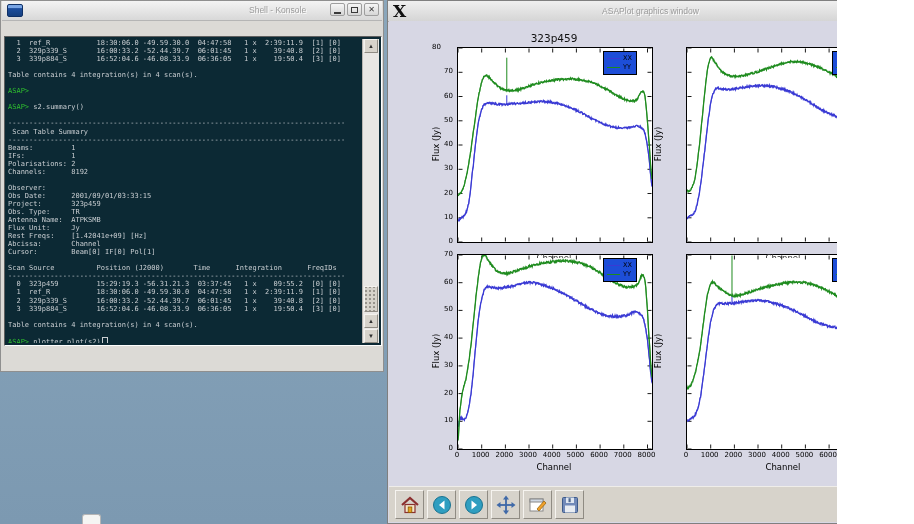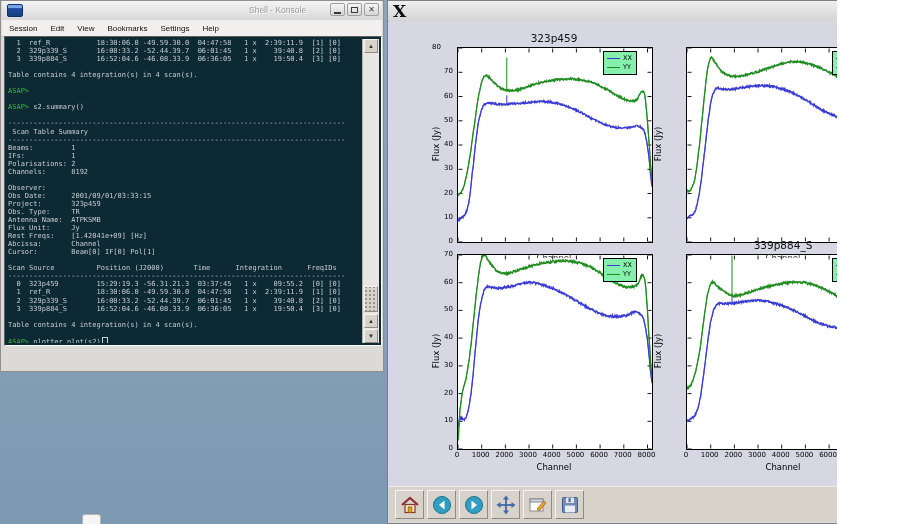--- a/index.html
+++ b/index.html
@@ -86,21 +86,21 @@
   .clipped-xlabel{position:absolute;width:194px;height:4px;overflow:hidden;text-align:center;
                   font-family:"DejaVu Sans", sans-serif;font-size:8.5px;color:#333;line-height:9px;z-index:3;}
   .ytick{position:absolute;width:24px;text-align:right;font-family:"DejaVu Sans", sans-serif;
          font-size:7px;color:#000;line-height:8px;}
   .xtick{position:absolute;width:34px;text-align:center;font-family:"DejaVu Sans", sans-serif;
          font-size:7px;color:#000;line-height:8px;}
   .axlabel{position:absolute;width:194px;text-align:center;font-family:"DejaVu Sans", sans-serif;
            font-size:8.5px;color:#000;}
   .ylab{position:absolute;width:60px;height:10px;text-align:center;transform:rotate(-90deg);
         font-family:"DejaVu Sans", sans-serif;font-size:8.5px;color:#000;z-index:6;line-height:10px;}
-  .legend{position:absolute;background:#86efac;border:1px solid #000;padding:2px 4px 2px 3px;z-index:5;}
+  .legend{position:absolute;background:#1d4ed8;border:1px solid #000;padding:2px 4px 2px 3px;z-index:5;}
   .lg-row{display:flex;align-items:center;gap:3px;height:9px;}
   .lg-line{display:inline-block;width:13px;height:0;border-top:1.6px solid #000;}
   .lg-txt{font-family:"DejaVu Sans", sans-serif;font-size:6.5px;color:#000;line-height:7px;}
   .p-toolbar{position:absolute;left:1px;right:1px;bottom:1px;height:35px;background:#d7d3cb;
              border-top:1px solid #efede9;display:flex;align-items:center;padding-left:6px;gap:3px;}
   .tool-btn{width:29px;height:29px;background:#d7d3cb;border:1px solid;
             border-color:#f6f4f0 #8f8b83 #8f8b83 #f6f4f0;box-sizing:border-box;
             display:flex;align-items:center;justify-content:center;}
   .tool-btn svg{display:block;}
 
@@ -119,42 +119,35 @@
       <span class="k-btns">
         <span class="wbtn">
             <span class="g-min"></span>
           </span>
         <span class="wbtn">
             <span class="g-max"></span>
           </span>
         <span class="wbtn">✕</span>
       </span>
     </div>
-    <div class="k-menubar" id="k-menubar">
-        <span class="menu-item">Session</span>
-        <span class="menu-item">Edit</span>
-        <span class="menu-item">View</span>
-        <span class="menu-item">Bookmarks</span>
-        <span class="menu-item">Settings</span>
-        <span class="menu-item">Help</span>
-      </div>
     <div class="k-termwrap">
       <div id="k-term"><div class="t-line"><span class="t-t">  1  ref_R           18:30:06.0 -49.59.30.0  04:47:58   1 x  2:39:11.9  [1] [0]</span></div><div class="t-line"><span class="t-t">  2  329p339_S       16:00:33.2 -52.44.39.7  06:01:45   1 x    39:40.8  [2] [0]</span></div><div class="t-line"><span class="t-t">  3  339p884_S       16:52:04.6 -46.08.33.9  06:36:05   1 x    19:50.4  [3] [0]</span></div><div class="t-line">&nbsp;</div><div class="t-line"><span class="t-t">Table contains 4 integration(s) in 4 scan(s).</span></div><div class="t-line">&nbsp;</div><div class="t-line"><span class="t-g">ASAP&gt;</span></div><div class="t-line">&nbsp;</div><div class="t-line"><span class="t-g">ASAP&gt; </span><span class="t-t">s2.summary()</span></div><div class="t-line">&nbsp;</div><div class="t-line"><span class="t-t">--------------------------------------------------------------------------------</span></div><div class="t-line"><span class="t-t"> Scan Table Summary</span></div><div class="t-line"><span class="t-t">--------------------------------------------------------------------------------</span></div><div class="t-line"><span class="t-t">Beams:         1</span></div><div class="t-line"><span class="t-t">IFs:           1</span></div><div class="t-line"><span class="t-t">Polarisations: 2</span></div><div class="t-line"><span class="t-t">Channels:      8192</span></div><div class="t-line">&nbsp;</div><div class="t-line"><span class="t-t">Observer:</span></div><div class="t-line"><span class="t-t">Obs Date:      2001/09/01/03:33:15</span></div><div class="t-line"><span class="t-t">Project:       323p459</span></div><div class="t-line"><span class="t-t">Obs. Type:     TR</span></div><div class="t-line"><span class="t-t">Antenna Name:  ATPKSMB</span></div><div class="t-line"><span class="t-t">Flux Unit:     Jy</span></div><div class="t-line"><span class="t-t">Rest Freqs:    [1.42041e+09] [Hz]</span></div><div class="t-line"><span class="t-t">Abcissa:       Channel</span></div><div class="t-line"><span class="t-t">Cursor:        Beam[0] IF[0] Pol[1]</span></div><div class="t-line">&nbsp;</div><div class="t-line"><span class="t-t">Scan Source          Position (J2000)       Time      Integration      FreqIDs</span></div><div class="t-line"><span class="t-t">--------------------------------------------------------------------------------</span></div><div class="t-line"><span class="t-t">  0  323p459         15:29:19.3 -56.31.21.3  03:37:45   1 x    09:55.2  [0] [0]</span></div><div class="t-line"><span class="t-t">  1  ref_R           18:30:06.0 -49.59.30.0  04:47:58   1 x  2:39:11.9  [1] [0]</span></div><div class="t-line"><span class="t-t">  2  329p339_S       16:00:33.2 -52.44.39.7  06:01:45   1 x    39:40.8  [2] [0]</span></div><div class="t-line"><span class="t-t">  3  339p884_S       16:52:04.6 -46.08.33.9  06:36:05   1 x    19:50.4  [3] [0]</span></div><div class="t-line">&nbsp;</div><div class="t-line"><span class="t-t">Table contains 4 integration(s) in 4 scan(s).</span></div><div class="t-line">&nbsp;</div><div class="t-line"><span class="t-g">ASAP&gt; </span><span class="t-t">plotter.plot(s2)</span><span class="t-cursor"></span></div></div>
       <div class="k-scroll">
         <div class="sb-btn sb-top">▲</div>
         <div class="sb-thumb"></div>
         <div class="sb-btn sb-b1">▲</div>
         <div class="sb-btn sb-b2">▼</div>
       </div>
     </div>
   </div>
 
   <div id="plotwin">
     <div class="p-titlebar">
       <span class="x-logo">X</span>
+      <span class="p-title">ASAPlot graphics window</span>
       <span class="p-btns">
         <span class="wbtn">
             <span class="g-min"></span>
           </span>
         <span class="wbtn">✕</span>
       </span>
     </div>
     <div id="p-canvas">
         <div class="sp-title" style="left: 68px; top: 11px;">323p459</div>
         <div class="clipped-xlabel" style="left: 68px; top: 233px;">Channel</div>
@@ -241,21 +234,20 @@
         <div class="legend" style="left: 214px; top: 237px;">
           <div class="lg-row">
             <span class="lg-line" style="border-top-color: rgb(58, 58, 212);"></span>
             <span class="lg-txt">XX</span>
           </div>
           <div class="lg-row">
             <span class="lg-line" style="border-top-color: rgb(30, 139, 30);"></span>
             <span class="lg-txt">YY</span>
           </div>
         </div>
-        <div class="sp-title" style="left: 297px; top: 218px;">339p884_S</div>
         <div class="axes" style="left: 297px; top: 233px;">
           <svg width="194" height="194">
             <path d="M0.0 193.5V189.5M0.0 0.5V4.5M23.7 193.5V189.5M23.7 0.5V4.5M47.4 193.5V189.5M47.4 0.5V4.5M71.0 193.5V189.5M71.0 0.5V4.5M94.7 193.5V189.5M94.7 0.5V4.5M118.4 193.5V189.5M118.4 0.5V4.5M142.1 193.5V189.5M142.1 0.5V4.5M165.8 193.5V189.5M165.8 0.5V4.5M189.5 193.5V189.5M189.5 0.5V4.5M0.5 194.0H4.5M193.5 194.0H189.5M0.5 166.3H4.5M193.5 166.3H189.5M0.5 138.6H4.5M193.5 138.6H189.5M0.5 110.9H4.5M193.5 110.9H189.5M0.5 83.1H4.5M193.5 83.1H189.5M0.5 55.4H4.5M193.5 55.4H189.5M0.5 27.7H4.5M193.5 27.7H189.5M0.5 0.0H4.5M193.5 0.0H189.5" stroke="#000" stroke-width="0.9" fill="none"></path>
             <polyline points="0.0,165.1 0.5,164.9 1.0,165.6 1.5,165.0 2.0,165.1 2.5,165.2 3.0,163.9 3.6,164.1 4.1,163.0 4.6,163.1 5.1,162.1 5.7,161.6 6.2,163.2 6.7,162.1 7.2,161.7 7.8,161.4 8.3,158.5 8.8,159.3 9.3,157.1 9.9,155.0 10.4,155.0 10.9,153.9 11.4,152.1 12.0,149.4 12.5,146.7 13.0,143.0 13.6,142.4 14.1,139.2 14.6,133.8 15.1,130.2 15.7,126.2 16.2,122.1 16.7,119.5 17.2,114.5 17.8,110.7 18.3,106.8 18.8,101.5 19.3,97.8 19.9,93.9 20.4,89.5 20.9,85.8 21.4,80.8 22.0,77.8 22.5,73.8 23.0,70.5 23.5,66.8 24.0,65.7 24.5,63.2 25.0,61.7 25.5,59.5 26.0,57.1 26.6,54.0 27.1,53.6 27.6,52.7 28.1,53.0 28.6,51.4 29.1,50.6 29.6,49.4 30.1,49.7 30.7,49.2 31.2,48.0 31.7,47.9 32.2,49.6 32.8,47.5 33.3,47.8 33.8,48.3 34.3,48.0 34.9,47.6 35.4,49.3 36.0,49.1 36.5,49.2 37.0,48.6 37.6,49.4 38.1,47.5 38.6,47.4 39.2,48.9 39.7,49.4 40.3,49.0 40.8,47.8 41.3,49.5 41.8,48.0 42.3,47.4 42.8,47.7 43.3,47.4 43.8,48.9 44.3,49.2 44.8,48.7 45.3,47.5 45.8,48.3 46.3,49.2 46.9,48.1 47.4,49.0 47.9,47.2 48.4,47.9 48.9,48.8 49.5,47.0 50.0,47.8 50.5,47.7 51.0,47.9 51.6,46.4 52.1,48.2 52.6,47.5 53.2,46.3 53.7,46.3 54.2,48.0 54.7,46.2 55.3,46.9 55.8,45.9 56.3,47.7 56.8,47.2 57.4,46.4 57.9,46.0 58.4,45.6 58.9,47.1 59.5,47.0 60.0,47.3 60.5,45.9 61.0,45.9 61.6,45.8 62.1,46.7 62.6,45.9 63.2,45.9 63.7,46.5 64.2,44.9 64.7,45.0 65.3,45.7 65.8,46.5 66.3,46.5 66.8,45.5 67.4,45.3 67.9,45.8 68.4,44.9 68.9,46.3 69.5,46.4 70.0,45.0 70.5,45.3 71.0,44.3 71.6,44.6 72.1,44.8 72.6,45.8 73.1,44.9 73.7,44.7 74.2,46.0 74.7,45.1 75.3,46.0 75.8,46.6 76.3,45.5 76.8,45.6 77.4,46.9 77.9,45.4 78.4,45.3 78.9,46.5 79.5,45.5 80.0,45.5 80.5,45.7 81.0,45.7 81.6,45.9 82.1,46.6 82.6,47.4 83.1,47.2 83.7,47.4 84.2,47.0 84.7,47.6 85.3,48.4 85.8,47.8 86.3,49.1 86.8,47.3 87.4,47.8 87.9,49.0 88.4,47.6 88.9,47.9 89.5,50.0 90.0,48.5 90.5,48.0 91.0,49.1 91.6,50.2 92.1,49.9 92.6,50.9 93.1,48.7 93.7,49.7 94.2,49.5 94.7,50.7 95.3,49.7 95.8,52.0 96.3,50.2 96.8,52.3 97.4,51.6 97.9,52.1 98.4,51.8 98.9,51.5 99.5,51.9 100.0,51.7 100.5,51.9 101.0,52.3 101.6,52.1 102.1,53.4 102.6,54.1 103.1,54.7 103.7,54.5 104.2,54.5 104.7,54.0 105.3,55.8 105.8,55.8 106.3,54.7 106.8,56.3 107.4,54.7 107.9,55.5 108.4,55.6 108.9,57.5 109.5,57.3 110.0,56.5 110.5,56.3 111.0,57.7 111.6,58.2 112.1,58.3 112.6,58.4 113.1,59.0 113.7,59.5 114.2,59.2 114.7,58.7 115.3,59.3 115.8,60.0 116.3,59.4 116.8,61.4 117.4,60.3 117.9,62.4 118.4,60.3 118.9,62.0 119.5,62.3 120.0,61.3 120.5,62.4 121.0,63.4 121.6,62.7 122.1,62.9 122.6,64.5 123.1,64.1 123.7,63.8 124.2,63.7 124.7,65.3 125.2,64.8 125.8,64.8 126.3,66.4 126.8,64.5 127.4,66.5 127.9,65.4 128.4,67.4 128.9,66.5 129.5,67.5 130.0,68.0 130.5,67.0 131.0,68.1 131.6,68.3 132.1,68.7 132.6,68.9 133.1,69.5 133.7,68.1 134.2,67.8 134.7,67.8 135.2,70.1 135.8,69.1 136.3,68.5 136.8,70.1 137.4,70.2 137.9,69.5 138.4,69.9 138.9,69.6 139.5,70.4 140.0,70.5 140.5,72.1 141.0,71.1 141.6,71.7 142.1,71.8 142.6,70.9 143.1,72.3 143.7,71.5 144.2,72.4 144.7,72.5 145.2,71.6 145.8,72.7 146.3,72.4 146.8,71.2 147.4,71.3 147.9,71.1 148.4,73.3 148.9,72.8 149.5,73.3 150.0,72.0 150.5,71.4 151.0,73.0 151.6,72.6 152.1,71.6 152.6,73.2 153.1,73.1 153.7,71.6 154.2,71.6 154.7,71.9 155.2,71.4 155.8,73.6 156.3,72.4 156.8,72.2 157.4,71.4 157.9,72.2 158.4,72.4 158.9,71.1 159.5,72.4 160.0,72.2 160.5,71.6 161.0,72.3 161.5,73.0 162.1,72.2 162.6,71.6 163.1,72.7 163.6,71.2 164.1,71.8 164.6,70.6 165.1,71.8 165.6,71.4 166.1,71.0 166.6,69.4 167.1,70.0 167.6,69.7 168.1,70.7 168.7,69.3 169.2,69.5 169.8,69.5 170.3,67.8 170.8,67.3 171.4,67.5 171.9,69.0 172.4,68.6 173.0,66.2 173.5,68.3 174.1,66.0 174.6,66.2 175.1,66.6 175.6,66.5 176.2,67.3 176.7,66.3 177.2,66.2 177.7,66.2 178.3,66.1 178.8,65.4 179.3,67.0 179.8,67.5 180.4,66.5 180.9,67.6 181.4,66.4 182.0,67.7 182.5,68.0 183.0,68.6 183.5,68.9 184.0,71.7 184.5,72.0 185.1,74.1 185.6,76.9 186.1,78.9 186.6,79.8 187.1,84.3 187.6,87.6 188.1,89.8 188.6,94.5 189.1,99.2 189.6,103.2 190.1,106.5 190.6,111.4 191.2,114.3 191.8,115.3 192.3,118.4 192.9,120.4 193.4,120.8 194.0,121.1" fill="none" stroke="#3a3ad4" stroke-width="1.25"></polyline>
             <polyline points="0.0,167.0 0.5,166.7 1.0,165.3 1.5,166.4 2.0,165.6 2.5,164.1 3.0,163.9 3.6,163.5 4.1,164.4 4.6,163.9 5.1,162.4 5.7,163.2 6.2,162.3 6.7,162.3 7.2,160.1 7.8,161.2 8.3,160.0 8.8,159.2 9.3,157.1 9.9,156.3 10.4,154.0 10.9,152.3 11.4,150.8 12.0,148.9 12.5,145.8 13.0,143.6 13.6,141.0 14.1,136.8 14.6,134.2 15.1,131.5 15.7,126.2 16.2,122.6 16.7,119.9 17.2,115.1 17.8,110.8 18.3,106.8 18.8,102.8 19.3,97.7 19.9,93.6 20.4,89.6 20.9,85.2 21.4,81.6 22.0,79.1 22.5,74.8 23.0,71.5 23.5,67.3 24.0,64.7 24.5,62.5 25.0,61.5 25.5,58.9 26.0,57.7 26.6,54.5 27.1,55.0 27.6,53.6 28.1,53.1 28.6,50.3 29.1,50.7 29.6,50.1 30.1,49.9 30.7,49.3 31.2,47.6 31.7,48.0 32.2,49.1 32.8,48.9 33.3,48.9 33.8,47.4 34.3,48.8 34.9,48.1 35.4,48.1 36.0,48.8 36.5,48.8 37.0,48.1 37.6,48.1 38.1,48.8 38.6,47.7 39.2,49.0 39.7,49.4 40.3,48.2 40.8,47.3 41.3,49.5 41.8,48.1 42.3,48.8 42.8,48.3 43.3,47.7 43.8,48.8 44.3,48.6 44.8,49.5 45.3,48.3 45.8,48.5 46.3,48.3 46.9,46.9 47.4,46.7 47.9,48.4 48.4,47.2 48.9,46.6 49.5,47.6 50.0,47.8 50.5,48.6 51.0,48.5 51.6,48.1 52.1,48.5 52.6,47.6 53.2,46.5 53.7,46.8 54.2,47.2 54.7,47.1 55.3,46.3 55.8,47.5 56.3,47.1 56.8,45.6 57.4,46.3 57.9,47.4 58.4,46.8 58.9,47.3 59.5,45.3 60.0,46.6 60.5,44.9 61.0,45.6 61.6,45.0 62.1,44.8 62.6,45.5 63.2,45.0 63.7,46.3 64.2,46.6 64.7,45.0 65.3,44.8 65.8,44.4 66.3,46.2 66.8,44.5 67.4,45.8 67.9,44.9 68.4,45.2 68.9,46.0 69.5,45.1 70.0,45.0 70.5,44.4 71.0,45.4 71.6,45.6 72.1,44.4 72.6,44.8 73.1,46.0 73.7,46.3 74.2,46.1 74.7,45.9 75.3,45.7 75.8,45.3 76.3,46.5 76.8,46.0 77.4,45.5 77.9,46.9 78.4,46.6 78.9,45.8 79.5,46.9 80.0,45.4 80.5,45.5 81.0,46.6 81.6,47.8 82.1,45.7 82.6,47.9 83.1,46.3 83.7,46.6 84.2,46.9 84.7,48.7 85.3,46.9 85.8,47.9 86.3,47.9 86.8,49.1 87.4,48.2 87.9,47.8 88.4,48.1 88.9,47.8 89.5,47.8 90.0,47.8 90.5,49.2 91.0,48.0 91.6,50.3 92.1,49.5 92.6,49.6 93.1,50.9 93.7,50.9 94.2,49.8 94.7,49.6 95.3,51.0 95.8,50.9 96.3,52.2 96.8,50.4 97.4,51.4 97.9,50.4 98.4,52.8 98.9,53.1 99.5,53.2 100.0,52.2 100.5,53.7 101.0,54.0 101.6,52.1 102.1,54.2 102.6,53.9 103.1,52.8 103.7,54.0 104.2,53.5 104.7,54.7 105.3,55.8 105.8,55.4 106.3,55.1 106.8,55.5 107.4,54.9 107.9,55.3 108.4,55.3 108.9,56.3 109.5,56.9 110.0,57.5 110.5,56.8 111.0,58.2 111.6,58.4 112.1,58.9 112.6,59.3 113.1,57.6 113.7,60.2 114.2,58.5 114.7,58.8 115.3,60.6 115.8,60.0 116.3,60.7 116.8,59.5 117.4,61.7 117.9,62.5 118.4,62.6 118.9,62.1 119.5,61.4 120.0,63.2 120.5,62.4 121.0,62.4 121.6,63.4 122.1,63.7 122.6,63.2 123.1,63.3 123.7,64.5 124.2,64.1 124.7,63.8 125.2,64.7 125.8,64.5 126.3,65.3 126.8,66.6 127.4,67.2 127.9,67.4 128.4,66.4 128.9,65.6 129.5,67.4 130.0,66.8 130.5,67.1 131.0,66.7 131.6,68.5 132.1,68.2 132.6,68.4 133.1,67.3 133.7,69.7 134.2,68.9 134.7,68.0 135.2,70.2 135.8,68.7 136.3,68.6 136.8,70.7 137.4,69.5 137.9,69.6 138.4,69.1 138.9,69.1 139.5,70.2 140.0,69.4 140.5,70.3 141.0,70.7 141.6,70.8 142.1,71.0 142.6,70.2 143.1,70.4 143.7,71.9 144.2,72.1 144.7,71.4 145.2,71.1 145.8,72.7 146.3,73.0 146.8,72.1 147.4,71.3 147.9,72.5 148.4,72.5 148.9,72.4 149.5,73.7 150.0,73.7 150.5,71.9 151.0,73.2 151.6,72.3 152.1,73.5 152.6,72.7 153.1,72.5 153.7,73.2 154.2,72.3 154.7,72.8 155.2,73.0 155.8,73.8 156.3,73.3 156.8,73.7 157.4,71.9 157.9,71.5 158.4,72.6 158.9,73.5 159.5,72.9 160.0,71.7 160.5,73.3 161.0,71.3 161.5,71.6 162.1,71.7 162.6,72.8 163.1,71.5 163.6,72.5 164.1,70.4 164.6,71.1 165.1,70.2 165.6,71.1 166.1,70.3 166.6,69.4 167.1,70.0 167.6,70.3 168.1,69.2 168.7,69.4 169.2,70.0 169.8,69.6 170.3,69.2 170.8,69.2 171.4,68.5 171.9,67.7 172.4,66.9 173.0,67.6 173.5,67.0 174.1,66.5 174.6,66.1 175.1,66.1 175.6,67.8 176.2,65.4 176.7,66.0 177.2,67.5 177.7,65.1 178.3,67.0 178.8,66.7 179.3,65.9 179.8,66.5 180.4,66.3 180.9,66.8 181.4,67.8 182.0,67.3 182.5,68.0 183.0,68.7 183.5,68.9 184.0,70.3 184.5,72.5 185.1,73.3 185.6,76.7 186.1,78.9 186.6,80.1 187.1,82.8 187.6,85.4 188.1,90.4 188.6,95.0 189.1,99.9 189.6,102.8 190.1,107.3 190.6,110.6 191.2,112.8 191.8,115.5 192.3,117.1 192.9,119.5 193.4,120.0 194.0,121.3" fill="none" stroke="#3a3ad4" stroke-width="0.8"></polyline>
             <line x1="44.9951171875" x2="44.9951171875" y1="48.1304761904762" y2="40.18571428571429" stroke="#3a3ad4" stroke-width="1"></line>
             <polyline points="0.0,132.3 0.5,133.4 1.0,131.6 1.5,133.2 2.0,132.0 2.5,131.3 3.0,130.4 3.6,131.3 4.1,130.6 4.6,128.9 5.1,126.8 5.7,126.8 6.2,124.4 6.7,122.9 7.2,120.9 7.8,119.6 8.3,117.9 8.8,116.9 9.3,113.5 9.9,110.0 10.4,108.3 10.9,104.6 11.4,103.8 12.0,99.2 12.5,96.6 13.0,94.6 13.5,90.6 14.0,87.2 14.5,82.8 15.1,78.9 15.6,73.8 16.1,69.4 16.6,67.5 17.1,62.9 17.6,58.0 18.1,55.4 18.6,52.2 19.1,48.5 19.6,44.4 20.1,40.6 20.6,38.5 21.1,37.5 21.7,34.8 22.2,32.8 22.7,31.2 23.2,29.5 23.7,28.9 24.3,27.3 24.8,28.1 25.4,26.2 26.0,28.1 26.5,27.0 27.1,26.8 27.6,28.6 28.1,28.3 28.7,30.1 29.2,30.7 29.8,30.6 30.3,30.7 30.8,31.3 31.4,33.1 31.9,31.6 32.4,32.2 32.9,34.4 33.4,34.9 34.0,34.3 34.5,33.8 35.0,35.6 35.5,35.5 36.1,35.4 36.6,35.7 37.1,36.3 37.7,37.0 38.2,37.0 38.8,36.6 39.3,38.4 39.8,38.2 40.4,38.9 40.9,38.4 41.4,39.5 42.0,40.1 42.5,40.4 43.0,39.8 43.5,40.3 44.1,40.5 44.6,40.8 45.1,39.6 45.7,41.4 46.2,41.8 46.7,41.7 47.2,40.8 47.7,41.6 48.2,39.6 48.7,41.4 49.2,40.8 49.7,39.6 50.2,41.5 50.7,40.6 51.3,39.8 51.8,40.2 52.3,40.7 52.8,39.5 53.3,41.1 53.8,38.9 54.3,39.6 54.9,39.4 55.4,39.2 55.9,40.0 56.4,39.6 57.0,39.3 57.5,39.2 58.0,37.5 58.5,38.7 59.1,37.4 59.6,37.4 60.1,38.5 60.7,38.9 61.2,36.7 61.7,37.6 62.2,36.2 62.8,37.2 63.3,37.3 63.8,37.8 64.4,37.1 64.9,35.5 65.4,36.5 66.0,36.9 66.5,36.5 67.0,34.9 67.6,35.9 68.1,35.5 68.6,35.8 69.2,34.2 69.7,34.5 70.2,34.8 70.7,35.0 71.3,34.2 71.8,33.5 72.3,33.4 72.9,34.4 73.4,32.6 73.9,34.1 74.5,34.0 75.0,32.5 75.5,33.7 76.1,32.4 76.6,33.3 77.1,31.8 77.7,32.8 78.2,31.6 78.7,31.3 79.3,32.5 79.8,32.1 80.3,30.9 80.9,32.4 81.4,30.3 81.9,31.2 82.5,32.4 83.0,30.3 83.5,31.7 84.1,30.2 84.6,31.1 85.1,31.0 85.7,29.9 86.2,30.7 86.7,31.0 87.3,29.9 87.8,30.3 88.3,30.5 88.9,29.2 89.4,29.2 89.9,29.9 90.5,30.2 91.0,30.3 91.5,28.3 92.1,28.6 92.6,30.0 93.1,29.1 93.7,28.7 94.2,29.4 94.7,28.5 95.3,29.5 95.8,27.9 96.3,27.1 96.8,28.0 97.4,27.2 97.9,27.8 98.4,26.9 98.9,28.6 99.5,28.7 100.0,26.6 100.5,28.7 101.0,27.0 101.6,28.5 102.1,26.7 102.6,26.5 103.1,27.1 103.7,26.6 104.2,27.0 104.7,27.6 105.3,26.7 105.8,28.1 106.3,26.7 106.8,26.1 107.4,27.3 107.9,27.8 108.4,27.0 108.9,27.3 109.5,26.7 110.0,27.2 110.5,28.1 111.0,27.0 111.6,27.1 112.1,26.8 112.6,26.9 113.1,27.5 113.7,28.4 114.2,28.0 114.7,27.4 115.3,28.5 115.8,27.9 116.3,27.5 116.8,26.4 117.4,27.1 117.9,27.0 118.4,28.1 118.9,27.1 119.5,27.5 120.0,27.7 120.5,29.3 121.0,28.4 121.6,28.1 122.1,29.4 122.6,28.7 123.1,27.7 123.7,29.6 124.2,28.4 124.7,29.6 125.2,29.3 125.8,29.1 126.3,30.7 126.8,29.7 127.4,29.5 127.9,30.0 128.4,30.6 128.9,30.1 129.5,31.3 130.0,30.1 130.5,30.2 131.0,31.8 131.6,32.7 132.1,31.8 132.6,32.4 133.1,33.0 133.7,33.1 134.2,32.4 134.7,34.1 135.2,32.3 135.8,32.9 136.3,33.2 136.8,34.6 137.4,34.7 137.9,34.1 138.4,33.8 138.9,35.7 139.5,35.4 140.0,35.0 140.5,36.8 141.0,36.6 141.6,36.7 142.1,35.5 142.6,37.8 143.1,36.8 143.7,36.8 144.2,36.8 144.7,38.7 145.2,37.6 145.8,38.4 146.3,39.0 146.8,39.0 147.4,38.5 147.9,41.0 148.4,39.3 148.9,40.6 149.5,41.7 150.0,40.6 150.5,40.9 151.0,42.5 151.6,42.4 152.1,41.1 152.6,42.2 153.1,43.0 153.6,41.9 154.2,42.8 154.7,43.5 155.2,43.4 155.7,44.1 156.2,45.0 156.7,43.6 157.3,45.1 157.8,44.8 158.3,45.7 158.8,45.8 159.3,46.2 159.9,47.2 160.4,45.1 160.9,46.5 161.4,47.1 161.9,46.2 162.4,46.9 162.9,46.4 163.4,48.0 163.9,48.7 164.4,47.2 164.9,48.8 165.4,49.3 165.9,47.9 166.4,49.1 167.0,47.4 167.5,48.6 168.0,48.3 168.5,48.5 169.0,48.0 169.5,49.9 170.0,47.8 170.5,48.1 171.0,50.2 171.5,48.0 172.0,49.2 172.5,47.8 173.0,50.0 173.6,50.1 174.1,47.7 174.6,48.1 175.1,48.6 175.6,49.4 176.1,48.5 176.6,47.1 177.1,47.5 177.6,47.6 178.1,47.5 178.6,47.5 179.1,46.7 179.6,45.4 180.1,45.4 180.7,45.3 181.2,44.9 181.7,44.4 182.2,43.2 182.7,43.6 183.3,42.0 183.8,41.4 184.3,39.0 184.8,38.2 185.4,36.7 185.9,36.8 186.4,36.9 186.9,37.8 187.5,38.8 188.0,42.0 188.5,45.9 189.1,53.7 189.6,63.2 190.2,73.4 190.8,82.8 191.3,90.8 191.9,99.3 192.4,106.1 192.9,112.1 193.5,116.4 194.0,120.2" fill="none" stroke="#1e8b1e" stroke-width="1.25"></polyline>
             <polyline points="0.0,132.7 0.5,132.2 1.0,133.0 1.5,132.4 2.0,132.8 2.5,130.9 3.0,132.0 3.6,130.0 4.1,128.1 4.6,127.3 5.1,126.6 5.7,125.5 6.2,123.9 6.7,123.8 7.2,120.6 7.8,118.6 8.3,116.5 8.8,115.0 9.3,113.0 9.9,110.0 10.4,108.9 10.9,106.1 11.4,101.7 12.0,100.8 12.5,97.7 13.0,94.7 13.5,90.7 14.0,86.6 14.5,82.1 15.1,78.0 15.6,74.5 16.1,71.0 16.6,65.9 17.1,62.7 17.6,58.6 18.1,56.0 18.6,51.1 19.1,48.4 19.6,45.3 20.1,42.8 20.6,39.5 21.1,37.2 21.7,35.7 22.2,33.9 22.7,32.0 23.2,30.7 23.7,29.5 24.3,27.7 24.8,27.8 25.4,28.2 26.0,28.3 26.5,27.2 27.1,28.5 27.6,28.2 28.1,27.8 28.7,28.7 29.2,30.8 29.8,30.8 30.3,31.6 30.8,32.3 31.4,32.8 31.9,32.9 32.4,33.5 32.9,32.0 33.4,33.5 34.0,33.5 34.5,35.0 35.0,34.0 35.5,35.2 36.1,35.2 36.6,36.4 37.1,36.0 37.7,36.3 38.2,36.0 38.8,38.8 39.3,38.1 39.8,38.5 40.4,38.1 40.9,38.0 41.4,38.3 42.0,40.4 42.5,38.8 43.0,39.5 43.5,39.2 44.1,40.8 44.6,40.7 45.1,41.5 45.7,39.6 46.2,39.9 46.7,40.1 47.2,41.1 47.7,40.8 48.2,41.4 48.7,40.8 49.2,41.5 49.7,40.0 50.2,41.5 50.7,39.3 51.3,39.9 51.8,41.5 52.3,41.2 52.8,40.3 53.3,40.5 53.8,39.4 54.3,40.7 54.9,39.3 55.4,38.8 55.9,40.2 56.4,40.1 57.0,38.2 57.5,39.2 58.0,38.1 58.5,38.1 59.1,38.2 59.6,38.4 60.1,38.2 60.7,37.8 61.2,38.3 61.7,37.2 62.2,37.3 62.8,38.3 63.3,37.8 63.8,36.8 64.4,37.1 64.9,35.4 65.4,35.5 66.0,35.4 66.5,36.1 67.0,35.3 67.6,35.0 68.1,34.5 68.6,34.1 69.2,34.0 69.7,34.8 70.2,34.1 70.7,35.3 71.3,33.2 71.8,34.4 72.3,35.0 72.9,34.5 73.4,33.1 73.9,33.2 74.5,33.5 75.0,33.7 75.5,31.9 76.1,32.6 76.6,32.1 77.1,32.0 77.7,32.3 78.2,31.8 78.7,31.2 79.3,31.9 79.8,30.7 80.3,30.6 80.9,31.5 81.4,31.8 81.9,30.5 82.5,31.3 83.0,31.4 83.5,31.9 84.1,29.8 84.6,31.0 85.1,31.4 85.7,31.5 86.2,29.2 86.7,31.2 87.3,30.3 87.8,29.6 88.3,28.7 88.9,28.7 89.4,28.5 89.9,28.4 90.5,28.8 91.0,29.4 91.5,29.4 92.1,28.0 92.6,28.2 93.1,28.4 93.7,27.7 94.2,29.1 94.7,27.6 95.3,27.4 95.8,29.1 96.3,27.4 96.8,27.3 97.4,28.5 97.9,28.0 98.4,28.9 98.9,27.8 99.5,27.6 100.0,26.7 100.5,28.6 101.0,28.6 101.6,26.9 102.1,26.1 102.6,28.4 103.1,26.8 103.7,28.1 104.2,27.2 104.7,27.9 105.3,27.0 105.8,26.2 106.3,26.0 106.8,26.8 107.4,27.2 107.9,27.2 108.4,27.9 108.9,27.3 109.5,26.4 110.0,27.7 110.5,27.6 111.0,27.0 111.6,26.6 112.1,28.0 112.6,27.3 113.1,26.1 113.7,26.9 114.2,27.5 114.7,27.5 115.3,27.1 115.8,26.4 116.3,27.7 116.8,27.3 117.4,26.9 117.9,28.0 118.4,26.6 118.9,27.0 119.5,27.0 120.0,28.4 120.5,28.5 121.0,28.3 121.6,27.8 122.1,28.4 122.6,29.2 123.1,29.6 123.7,30.0 124.2,30.0 124.7,29.1 125.2,28.3 125.8,29.0 126.3,29.2 126.8,28.8 127.4,30.4 127.9,30.1 128.4,31.6 128.9,29.6 129.5,30.1 130.0,30.5 130.5,31.7 131.0,30.8 131.6,32.9 132.1,30.9 132.6,32.2 133.1,31.9 133.7,31.4 134.2,33.5 134.7,33.9 135.2,32.5 135.8,33.5 136.3,33.4 136.8,34.5 137.4,33.4 137.9,34.0 138.4,35.1 138.9,34.4 139.5,34.6 140.0,35.6 140.5,36.0 141.0,36.4 141.6,35.2 142.1,35.5 142.6,35.9 143.1,38.2 143.7,37.7 144.2,38.4 144.7,37.7 145.2,38.0 145.8,37.6 146.3,37.9 146.8,39.8 147.4,40.4 147.9,41.0 148.4,39.1 148.9,41.5 149.5,41.0 150.0,40.6 150.5,42.3 151.0,42.7 151.6,42.3 152.1,41.3 152.6,41.3 153.1,42.3 153.6,42.2 154.2,42.3 154.7,43.2 155.2,42.9 155.7,45.2 156.2,43.2 156.7,44.2 157.3,44.8 157.8,46.1 158.3,44.2 158.8,44.6 159.3,45.2 159.9,45.5 160.4,45.6 160.9,47.6 161.4,45.9 161.9,46.4 162.4,48.1 162.9,48.5 163.4,46.4 163.9,47.6 164.4,47.5 164.9,49.2 165.4,49.4 165.9,48.2 166.4,47.7 167.0,48.8 167.5,47.5 168.0,48.1 168.5,49.5 169.0,48.7 169.5,49.7 170.0,50.2 170.5,48.8 171.0,49.4 171.5,48.2 172.0,50.1 172.5,48.3 173.0,47.9 173.6,47.7 174.1,50.0 174.6,49.2 175.1,47.4 175.6,48.9 176.1,48.8 176.6,48.7 177.1,48.7 177.6,47.4 178.1,47.7 178.6,47.9 179.1,46.7 179.6,45.4 180.1,46.6 180.7,46.2 181.2,46.6 181.7,44.6 182.2,44.9 182.7,43.8 183.3,40.3 183.8,41.0 184.3,38.3 184.8,38.1 185.4,37.9 185.9,37.8 186.4,37.9 186.9,38.8 187.5,39.2 188.0,43.6 188.5,45.9 189.1,53.1 189.6,63.1 190.2,73.6 190.8,82.0 191.3,91.4 191.9,98.0 192.4,104.6 192.9,112.1 193.5,115.9 194.0,119.1" fill="none" stroke="#1e8b1e" stroke-width="0.8"></polyline>
             <line x1="44.9951171875" x2="44.9951171875" y1="40.324285714285736" y2="0.5" stroke="#1e8b1e" stroke-width="1"></line>
           </svg>

